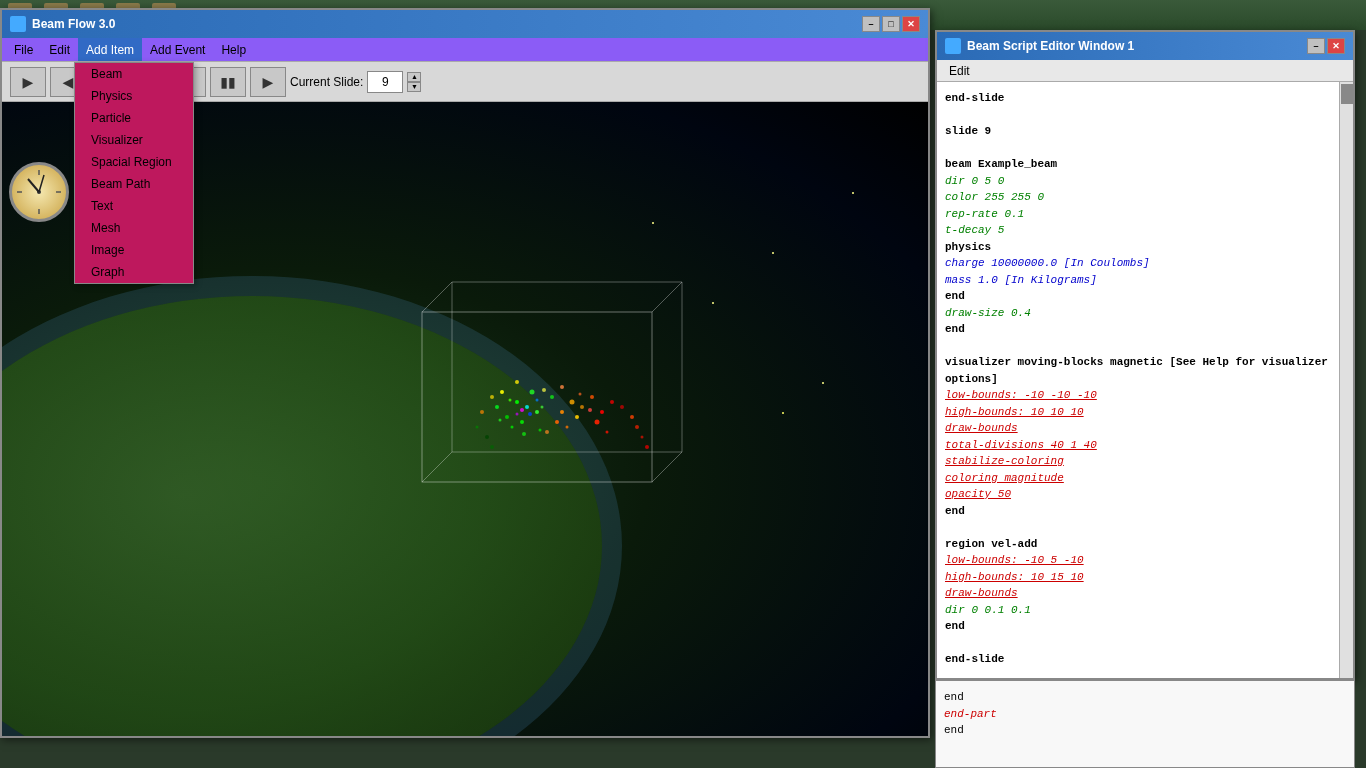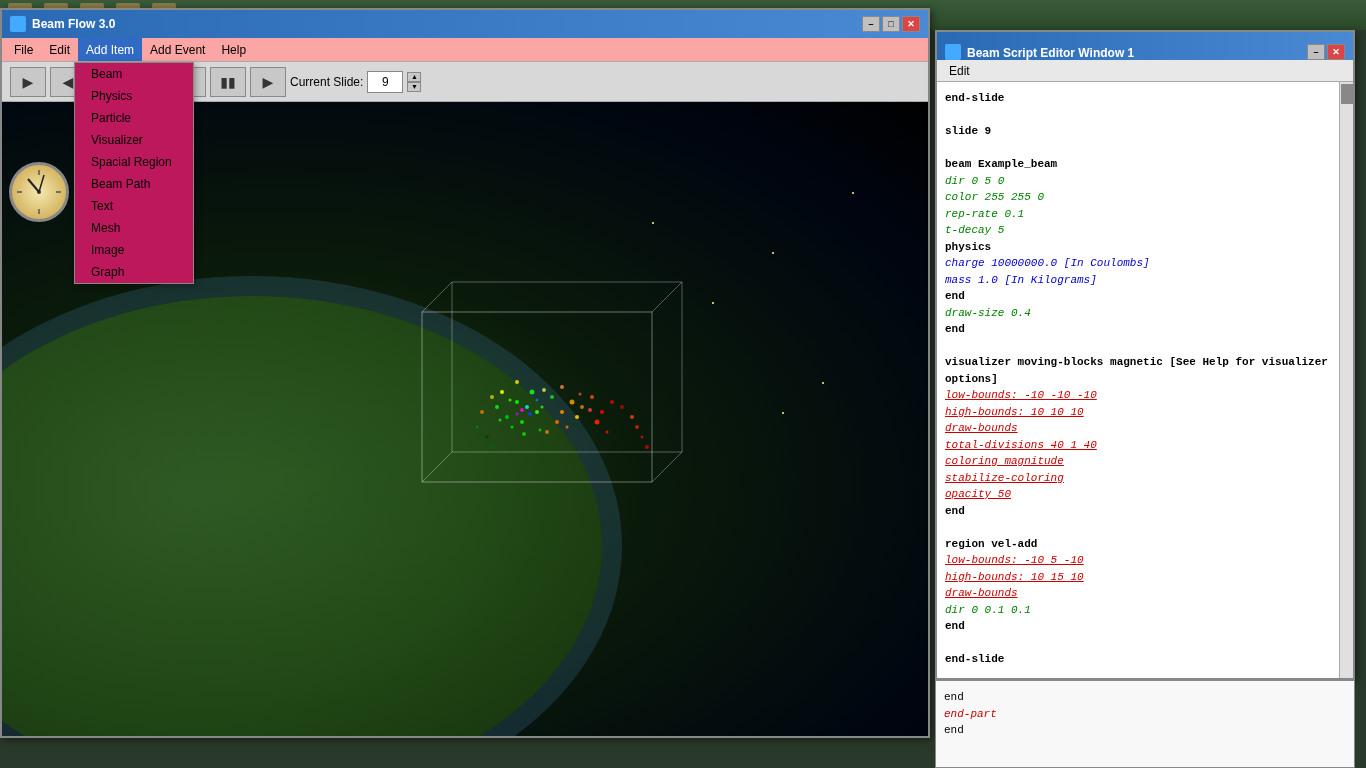--- a/index.html
+++ b/index.html
@@ -67,21 +67,21 @@
       border: 1px solid #888;
       font-size: 9px;
       display: flex; align-items: center; justify-content: center;
       cursor: pointer;
       color: #000;
     }
     .title-btn.close { background: #d44; color: white; }
 
     
     .menu-bar {
-      background: #fca5a5;
+      background: #8b5cf6;
       height: 24px;
       display: flex;
       align-items: center;
       border-bottom: 1px solid #aaa;
       padding: 0 4px;
     }
     .menu-item {
       padding: 2px 8px;
       cursor: pointer;
       font-size: 12px;
@@ -212,21 +212,21 @@
       width: 420px;
       height: 650px;
       background: #f8f8f8;
       border: 2px solid #888;
       box-shadow: 2px 2px 8px rgba(0,0,0,0.5);
     }
     .script-title {
       background: linear-gradient(to right, #2a6ab5, #4a8ad5);
       height: 28px;
       display: flex;
-      align-items: flex-end;
+      align-items: center;
       padding: 0 8px;
       color: white;
       font-size: 12px;
       font-weight: bold;
     }
     .script-menu {
       background: #e8e8e8;
       height: 22px;
       display: flex;
       align-items: center;
@@ -478,22 +478,22 @@
       <div class="sc-blue">    mass 1.0  [In Kilograms]</div>
       <div class="sc-white">  end</div>
       <div class="sc-green">  draw-size 0.4</div>
       <div class="sc-white">end</div>
       <div class="sc-white">&nbsp;</div>
       <div class="sc-white">visualizer moving-blocks magnetic [See Help for visualizer options]</div>
       <div class="sc-red">  low-bounds: -10 -10 -10</div>
       <div class="sc-red">  high-bounds: 10 10 10</div>
       <div class="sc-red">  draw-bounds</div>
       <div class="sc-red">  total-divisions 40 1 40</div>
+      <div class="sc-red">  stabilize-coloring</div>
       <div class="sc-red">  coloring magnitude</div>
-      <div class="sc-red">  stabilize-coloring</div>
       <div class="sc-red">  opacity 50</div>
       <div class="sc-white">end</div>
       <div class="sc-white">&nbsp;</div>
       <div class="sc-white">region vel-add</div>
       <div class="sc-red">  low-bounds: -10 5 -10</div>
       <div class="sc-red">  high-bounds: 10 15 10</div>
       <div class="sc-red">  draw-bounds</div>
       <div class="sc-green">  dir 0 0.1 0.1</div>
       <div class="sc-white">end</div>
       <div class="sc-white">&nbsp;</div>

